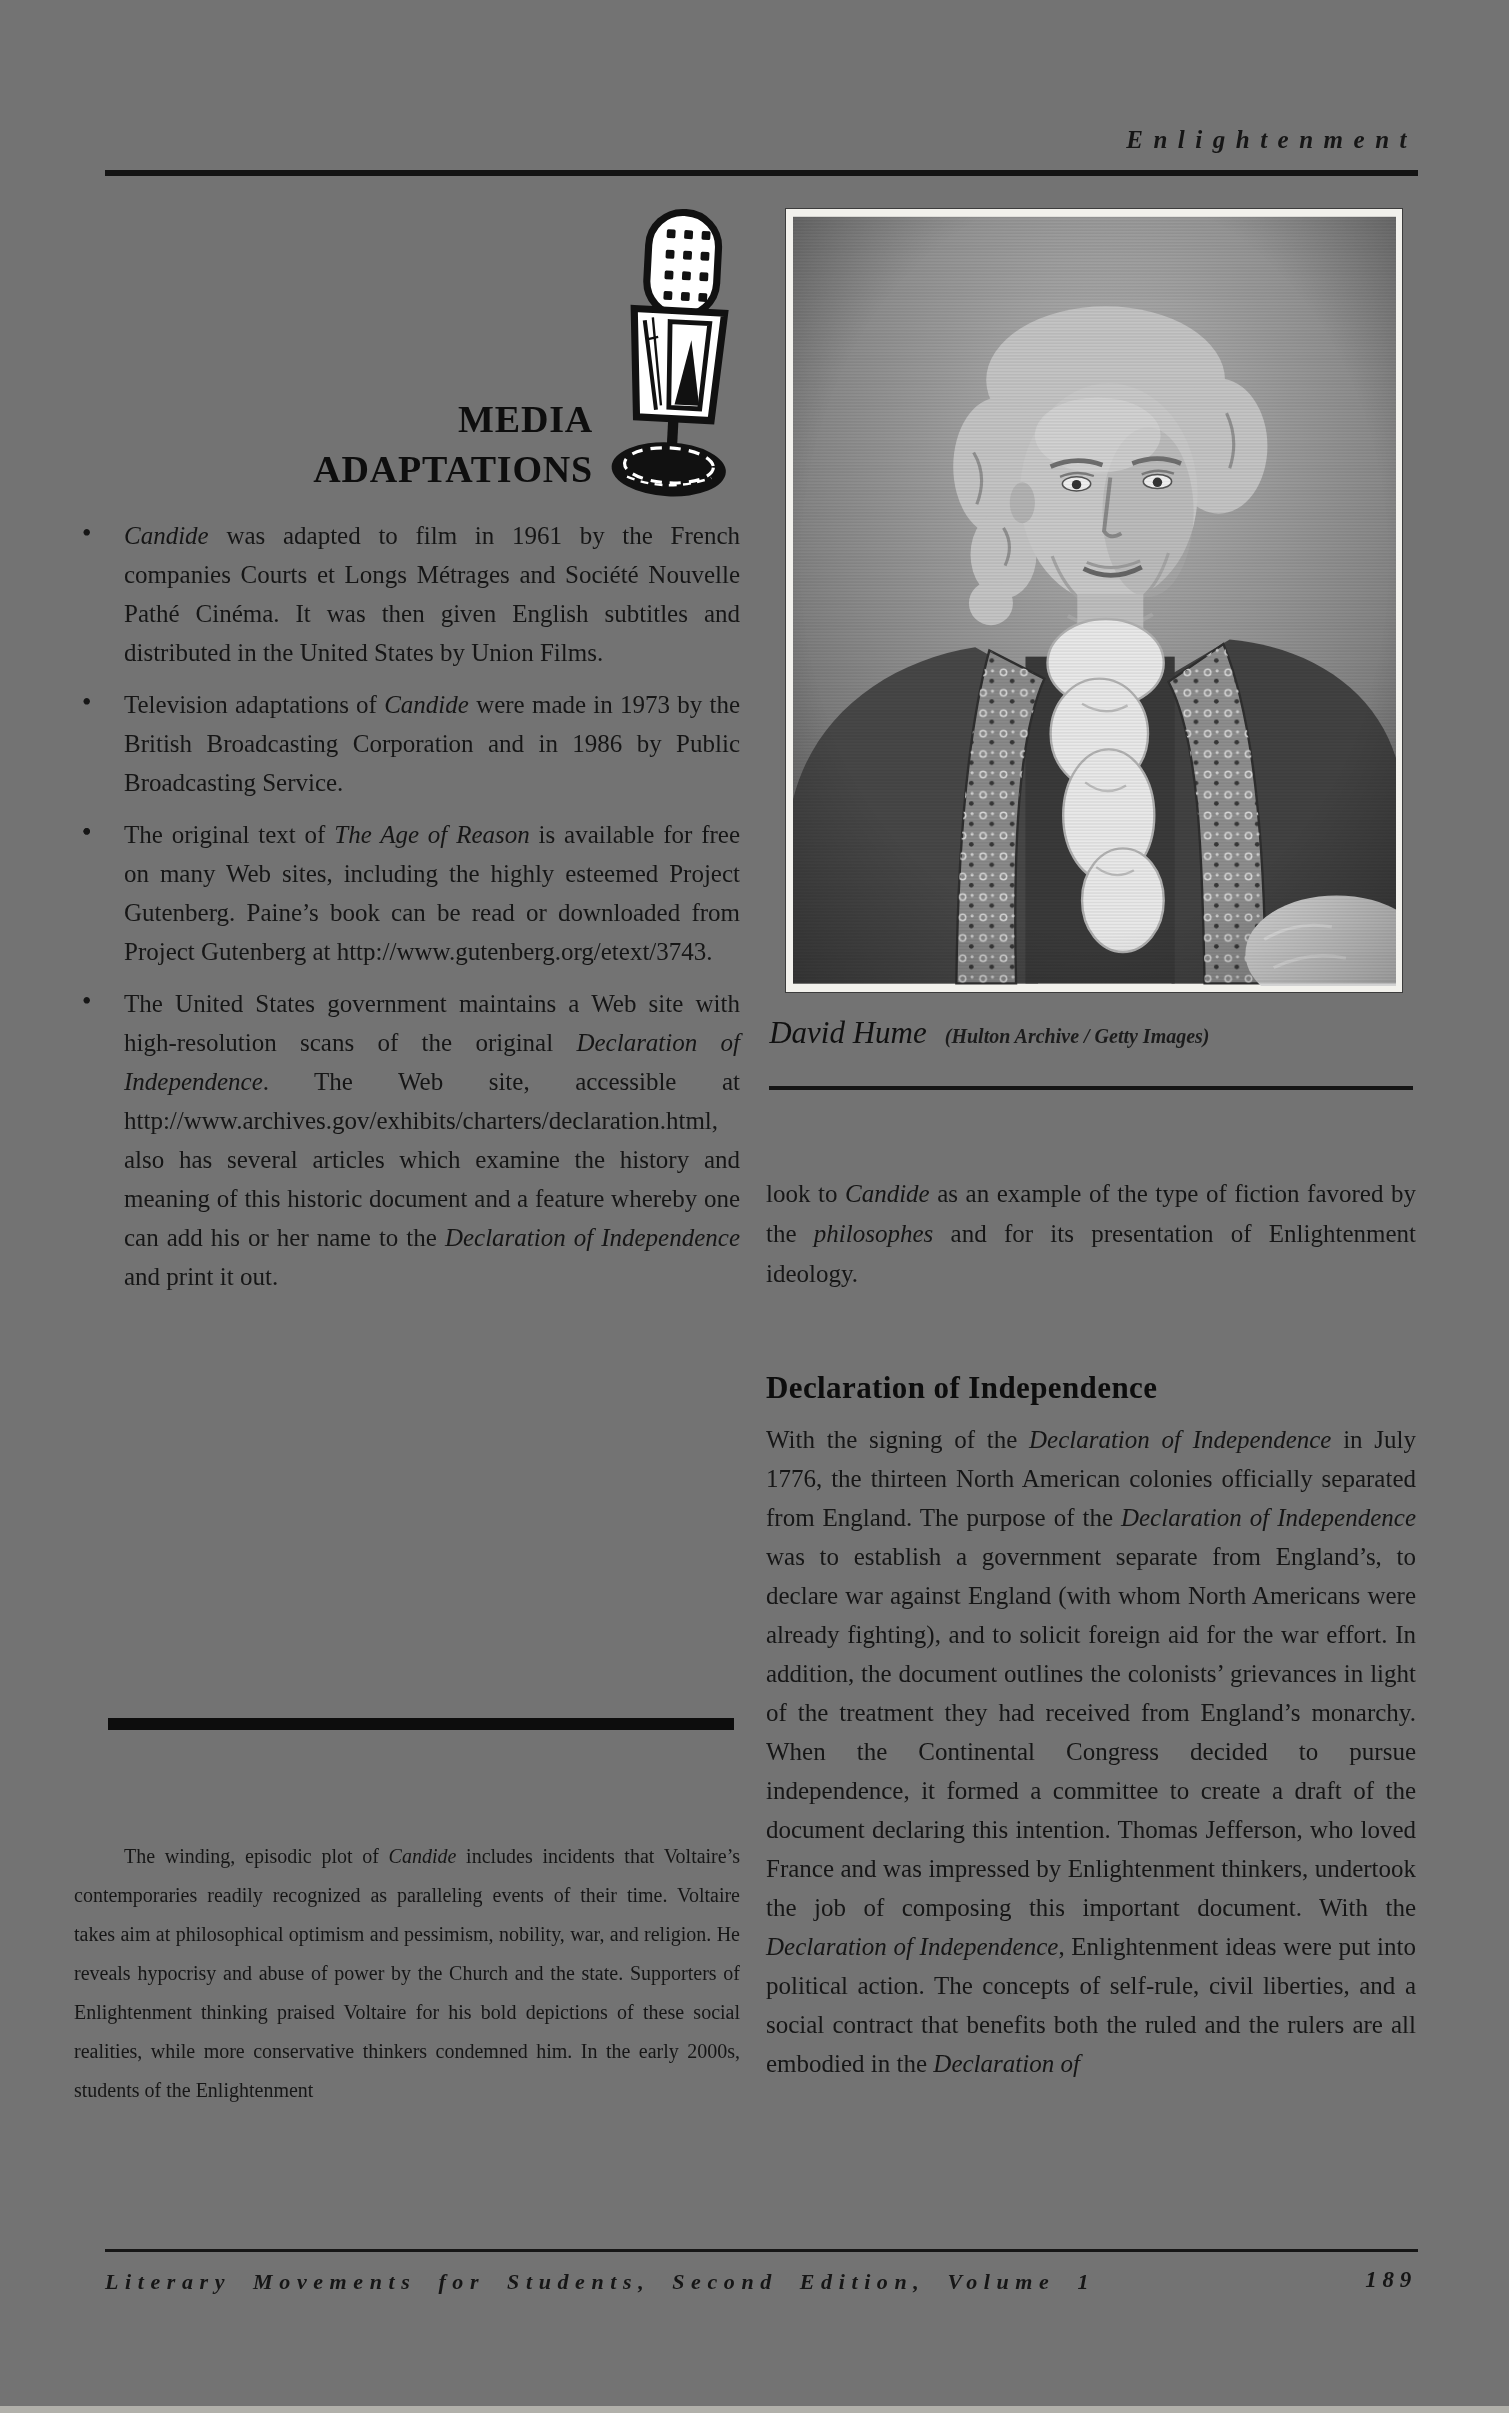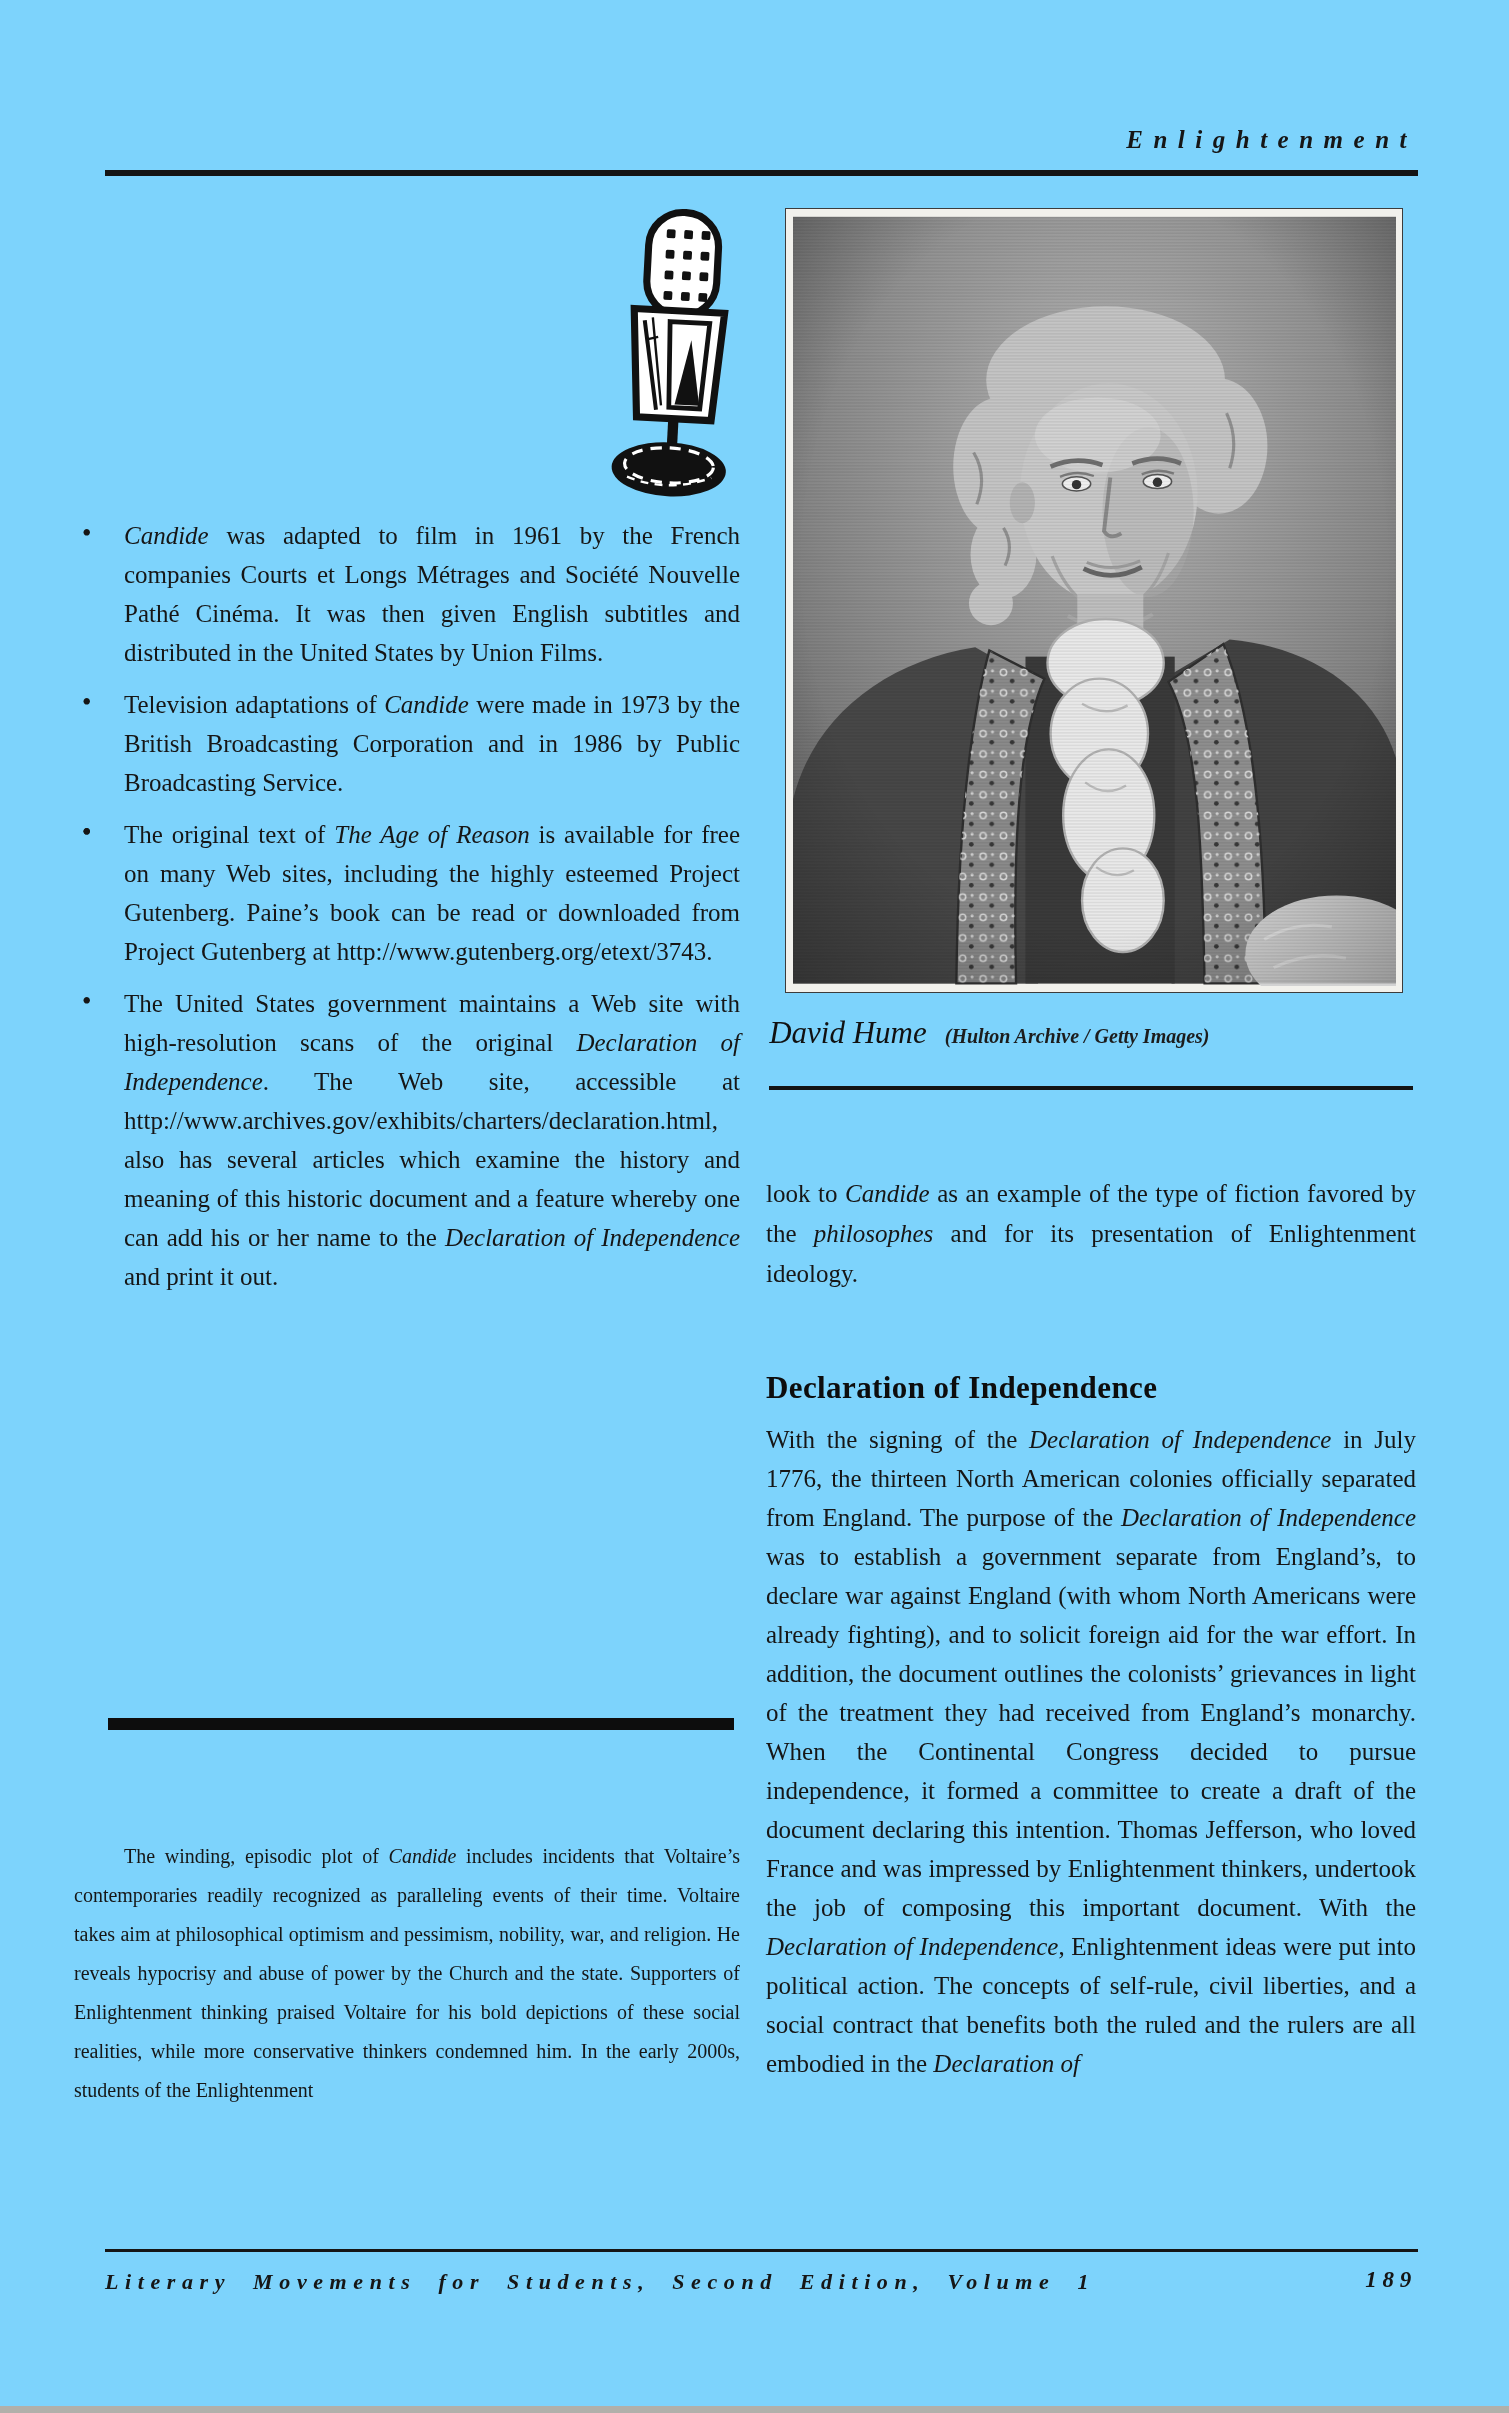--- a/index.html
+++ b/index.html
@@ -5,21 +5,21 @@
   html,body{margin:0;padding:0;}
   body{
     width:1509px;height:2413px;
     background:#ecebe7;
     font-family:"Liberation Serif","DejaVu Serif",serif;
     color:#161616;
     -webkit-font-smoothing:antialiased;
   }
   .page{
     position:relative;width:1509px;height:2413px;overflow:hidden;
-    background:#7dd3fc;
+    background:#737373;
   }
   
   .running-title{
     position:absolute;top:126px;right:92px;
     font-size:25px;font-weight:bold;font-style:italic;
     letter-spacing:0.42em;white-space:nowrap;
   }
   .header-rule{
     position:absolute;top:170px;left:105px;width:1313px;height:6.4px;
     background:#141414;
@@ -125,20 +125,24 @@
 
           <rect x="88" y="268" width="13" height="56" fill="#111"></rect>
 
           <ellipse cx="92" cy="332" rx="72" ry="34" fill="#111"></ellipse>
           <ellipse cx="92" cy="327" rx="56" ry="22" fill="none" stroke="#fff" stroke-width="4" stroke-dasharray="14 10"></ellipse>
           <path d="M40 344 Q92 362 146 340" stroke="#fff" stroke-width="3" fill="none" stroke-dasharray="10 8"></path>
         </g>
       </svg>
     </div>
 
+    <div class="media-heading">
+      <div>MEDIA</div>
+      <div>ADAPTATIONS</div>
+    </div>
 
     <ul class="media-list">
       <li>
         <span class="bullet">•</span>
         <span><i>Candide</i> was adapted to film in 1961 by the French companies Courts et Longs Métrages and Société Nouvelle Pathé Cinéma. It was then given English subtitles and distributed in the United States by Union Films.</span>
       </li>
       <li>
         <span class="bullet">•</span>
         <span>Television adaptations of <i>Candide</i> were made in 1973 by the British Broadcasting Corporation and in 1986 by Public Broadcasting Service.</span>
       </li>

